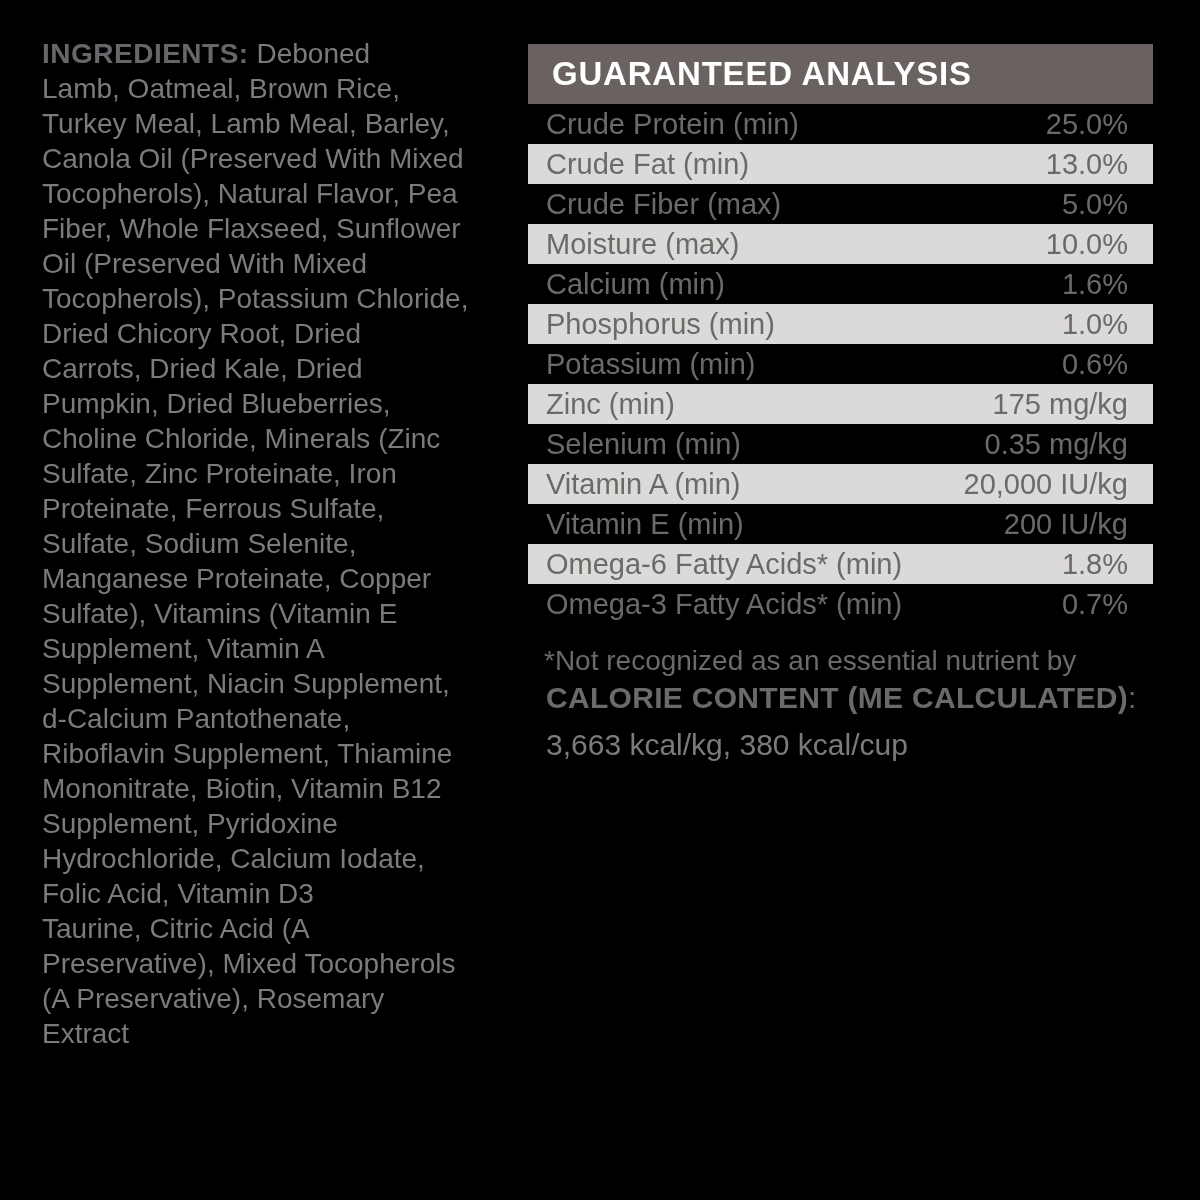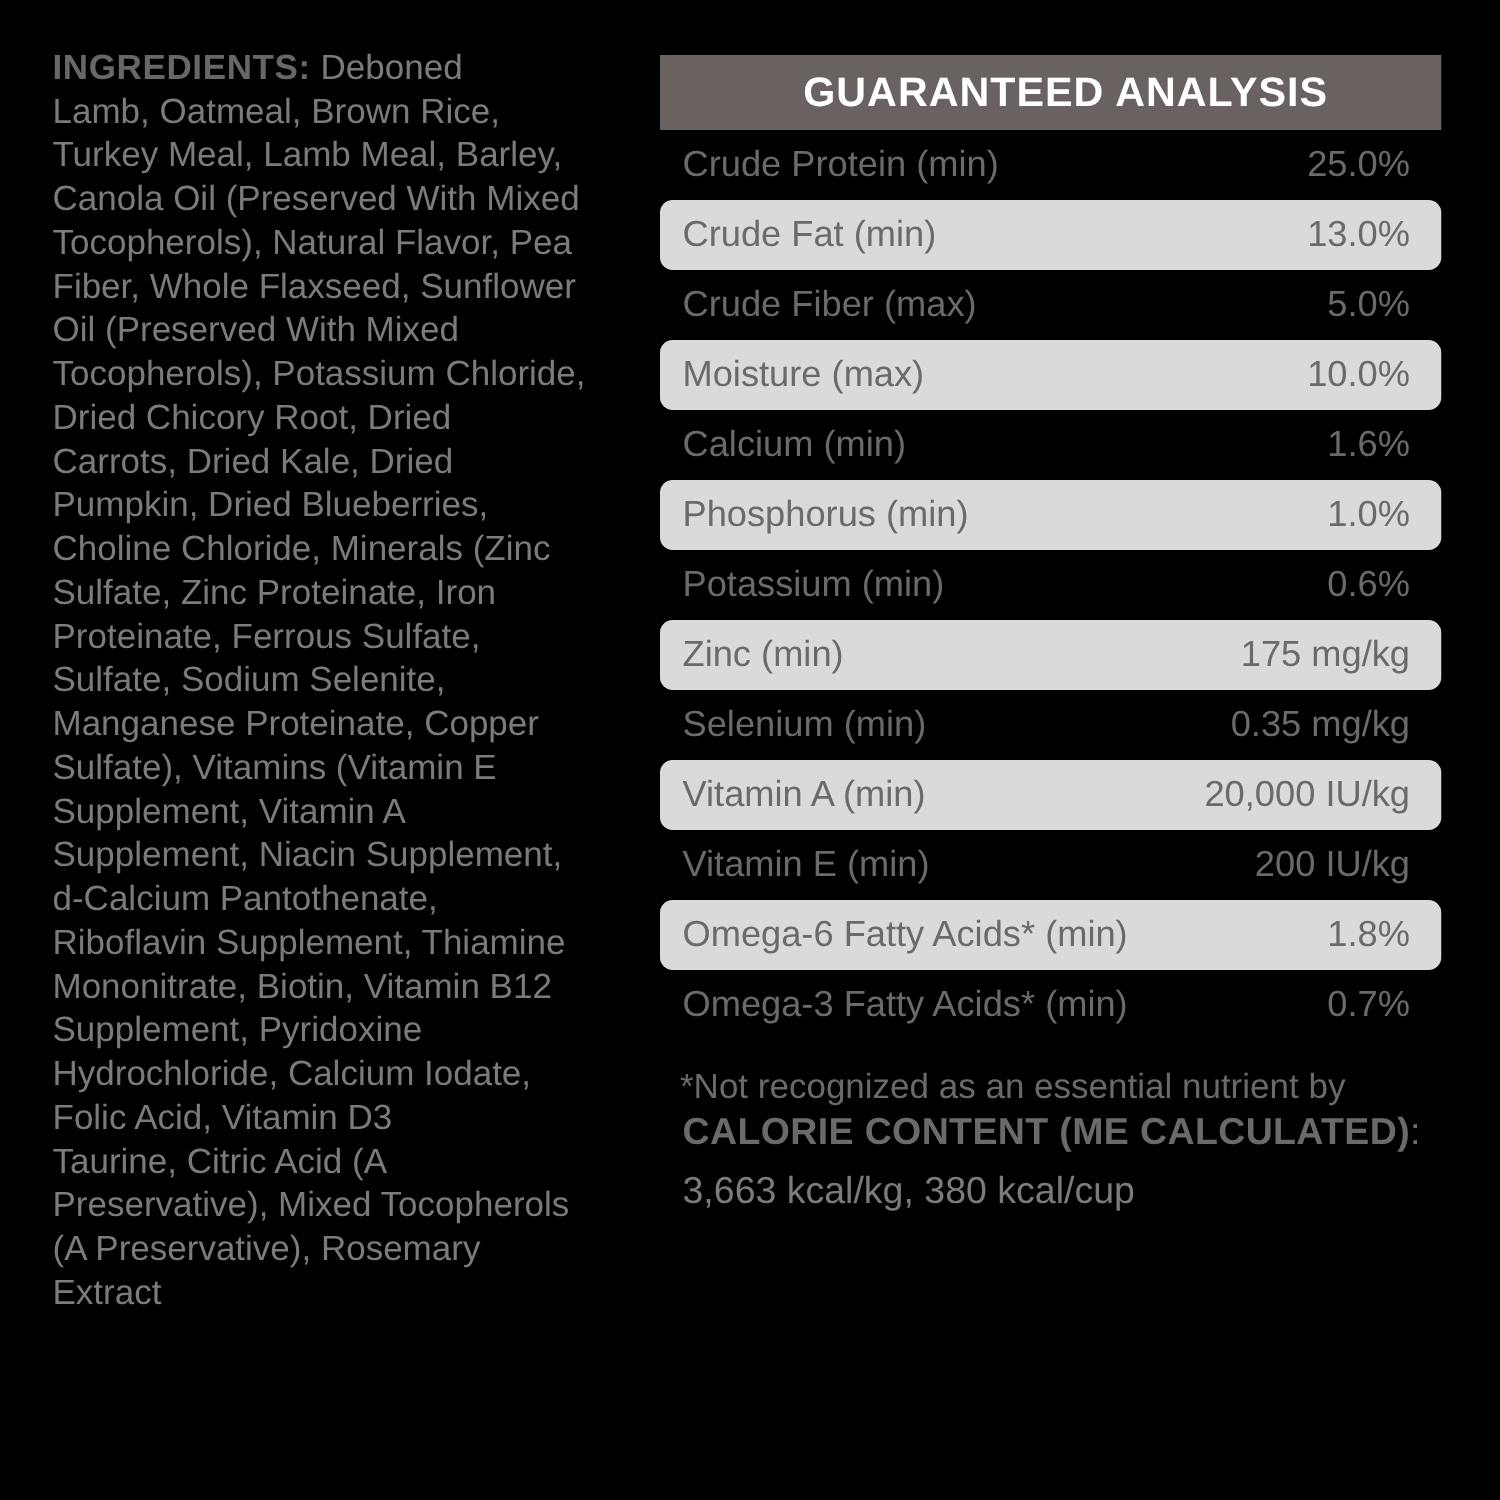--- a/index.html
+++ b/index.html
@@ -40,33 +40,32 @@
     height: 60px;
     background: var(--header_bar, #6a6260);
     color: var(--header_text, #ffffff);
     display: flex;
     align-items: center;
     padding-left: 24px;
     box-sizing: border-box;
     font-weight: 700;
     font-size: 33px;
     letter-spacing: 0.8px;
-    justify-content: center;
   }
   .ga-row {
-    height: 56px;
+    height: 40px;
     display: flex;
     align-items: center;
     justify-content: space-between;
     padding: 0 25px 0 18px;
     box-sizing: border-box;
     font-size: 29px;
     color: var(--table_text, #6c6a68);
   }
-  .ga-row.alt { background: var(--row_alt, #dbdad8); border-radius: 10px; }
+  .ga-row.alt { background: var(--row_alt, #dbdad8); }
   .ga-row .ga-value { text-align: center; }
 
   .footnote {
     margin-top: 18px;
     font-size: 28px;
     line-height: 37px;
     color: var(--table_text, #6c6a68);
   }
   .fn1 { padding-left: 16px; }
   .fn2 { padding-left: 28px; }

